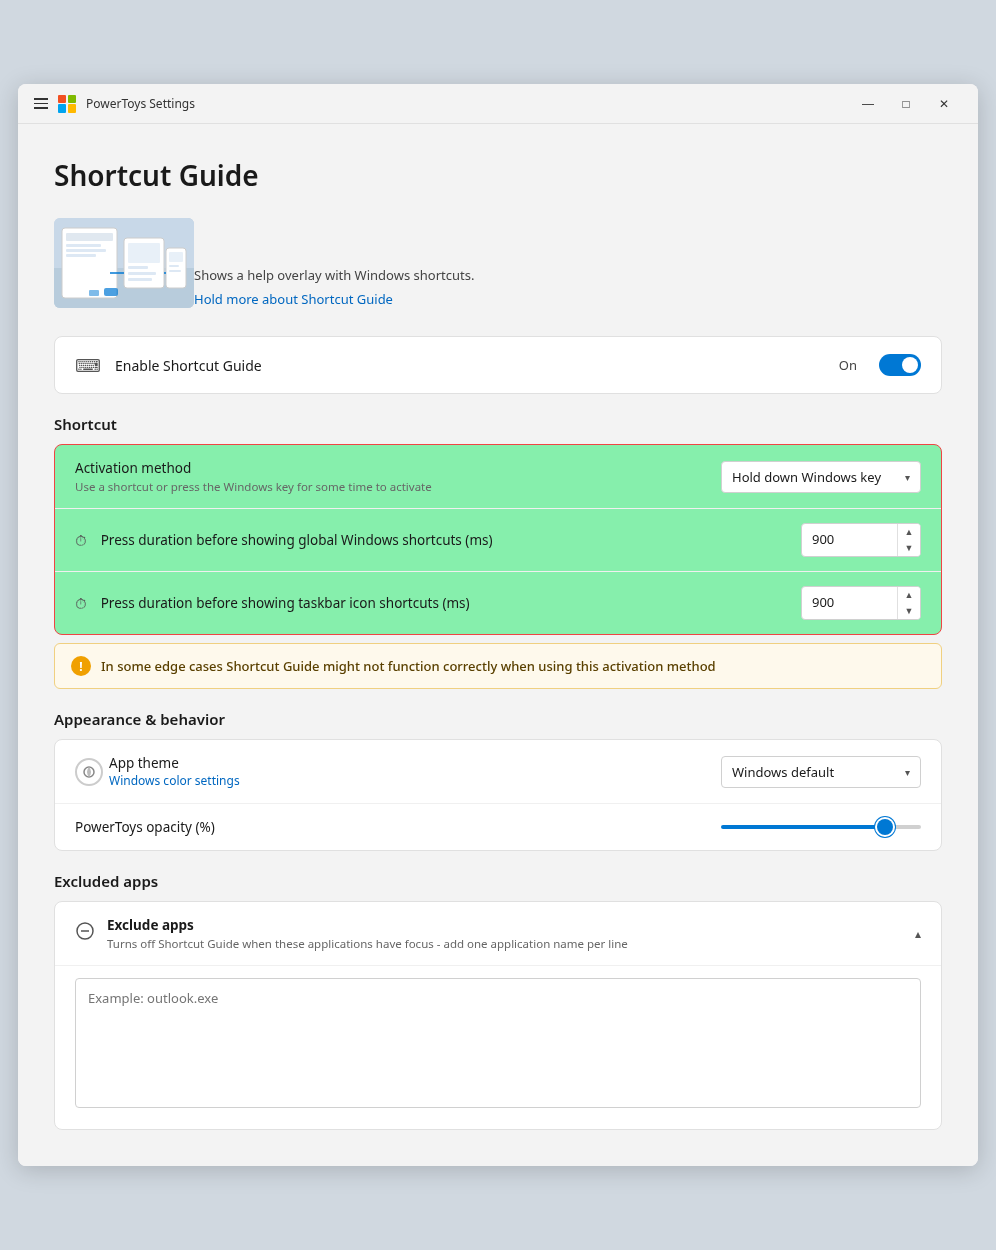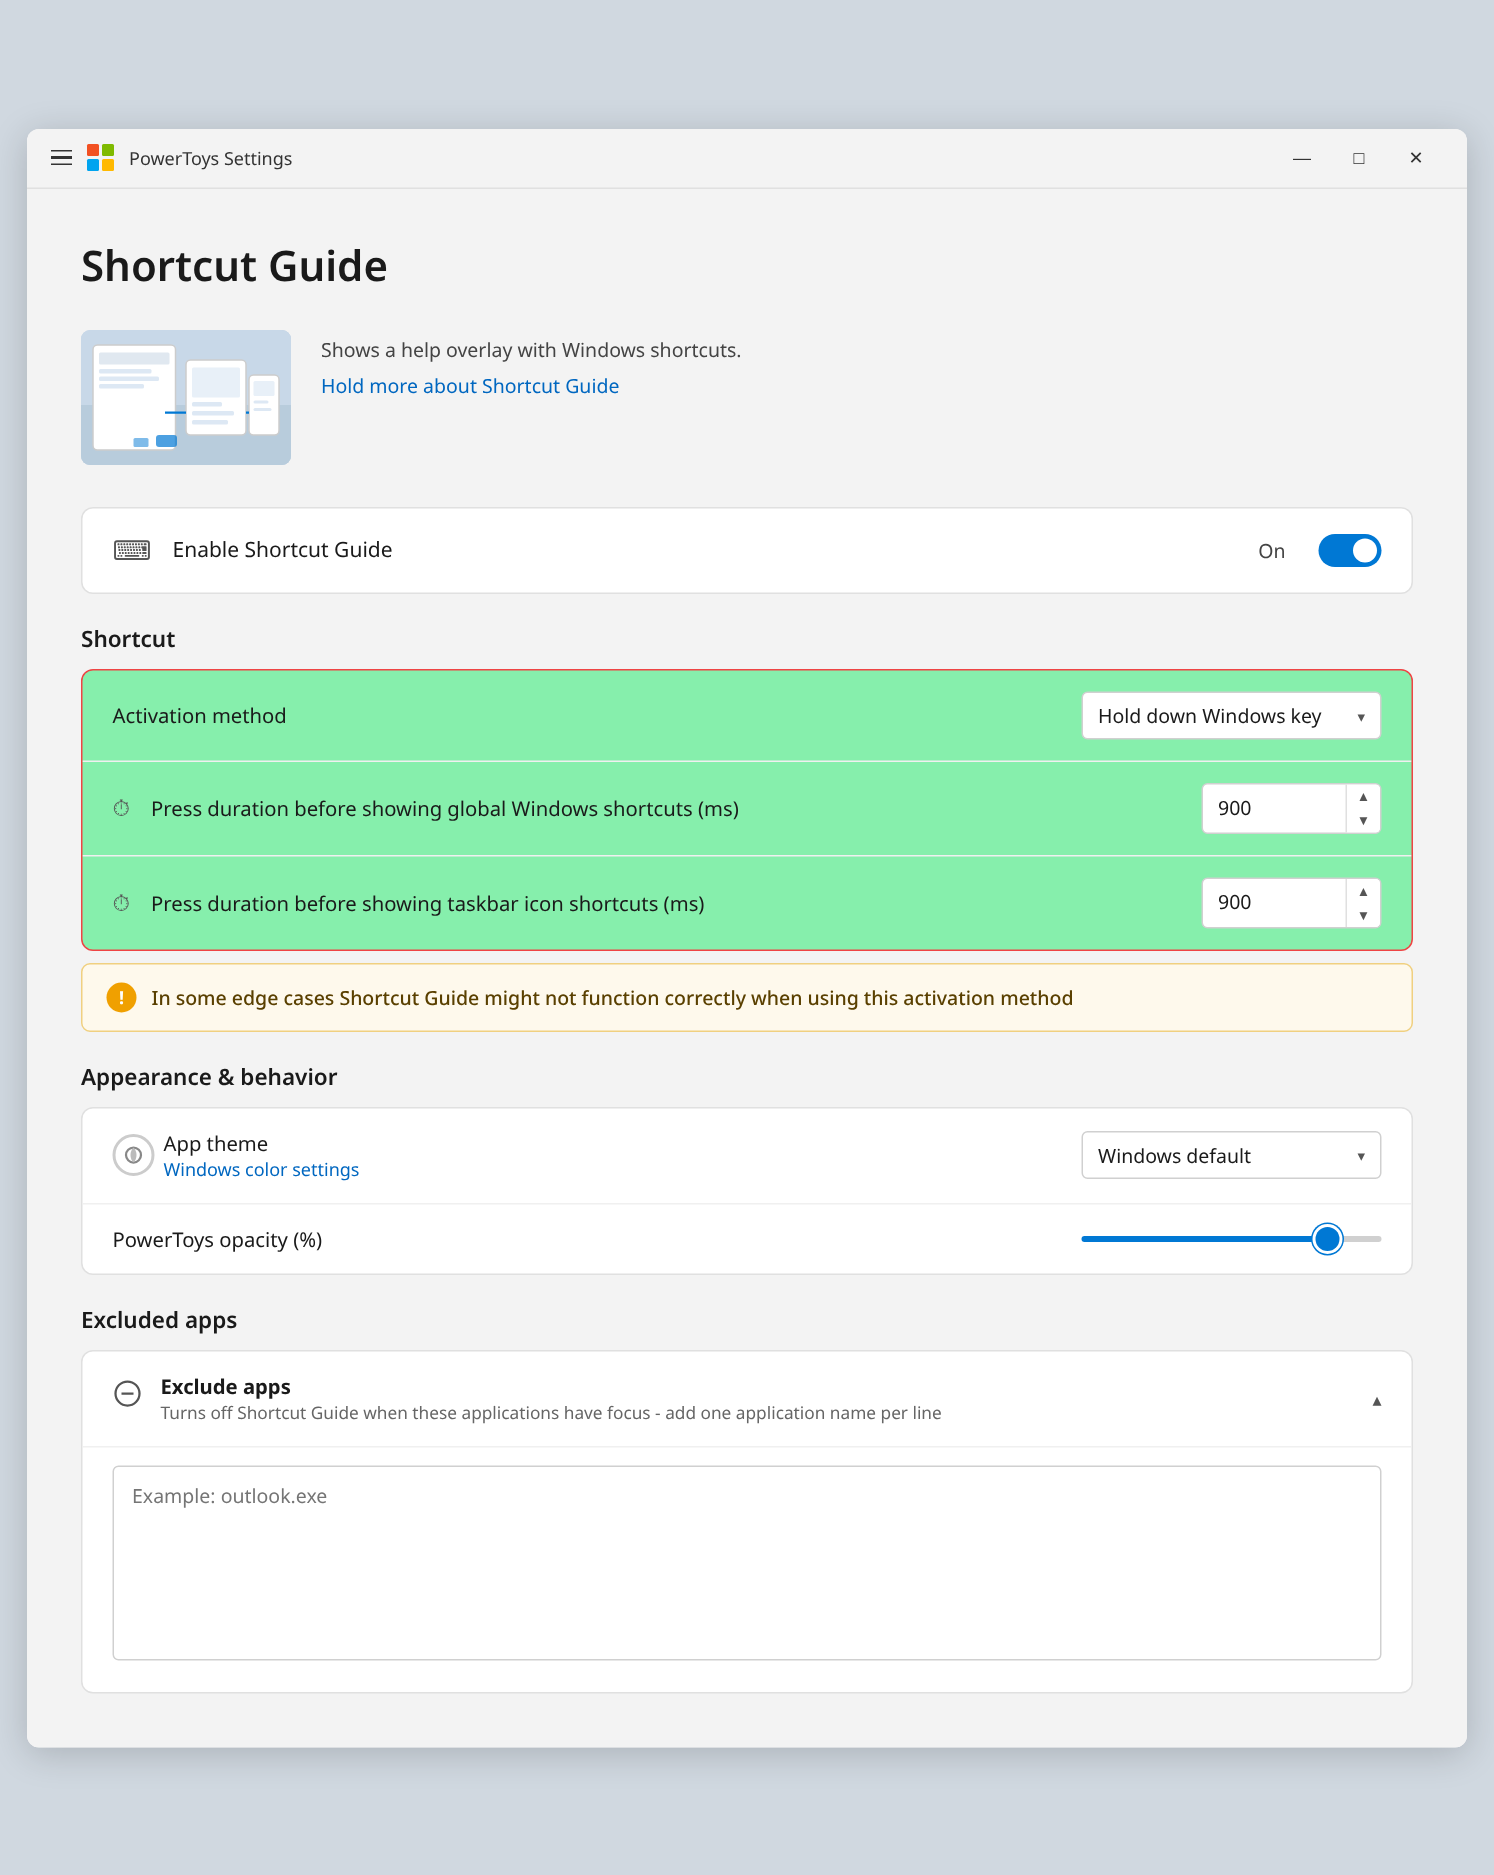--- a/index.html
+++ b/index.html
@@ -61,22 +61,21 @@
       background: #f3f3f3;
     }
     .page-title {
       font-size: 28px;
       font-weight: 600;
       color: #1a1a1a;
       margin-bottom: 24px;
     }
     .hero-section {
       display: flex;
-      align-items: flex-start;
-      gap: 20px;
+      align-items: flex-end;
       margin-bottom: 28px;
     }
     .hero-image {
       width: 140px;
       height: 90px;
       background: linear-gradient(135deg, #c8d8e8 0%, #b0c4d8 100%);
       border-radius: 6px;
       flex-shrink: 0;
       position: relative;
       overflow: hidden;
@@ -360,20 +359,21 @@
       </div>
     </div>
 
     <div class="section-title">Shortcut</div>
 
     <div class="setting-card">
 
       <div class="setting-row">
         <div class="setting-row-text">
           <div class="setting-row-label">Activation method</div>
+          <div class="setting-row-sublabel">Use a shortcut or press the Windows key for some time to activate</div>
         </div>
         <div class="dropdown">
           <span>Hold down Windows key</span>
           <span class="chevron">▾</span>
         </div>
       </div>
 
       <div class="setting-row">
         <span class="setting-row-icon">⏱</span>
         <div class="setting-row-text">

